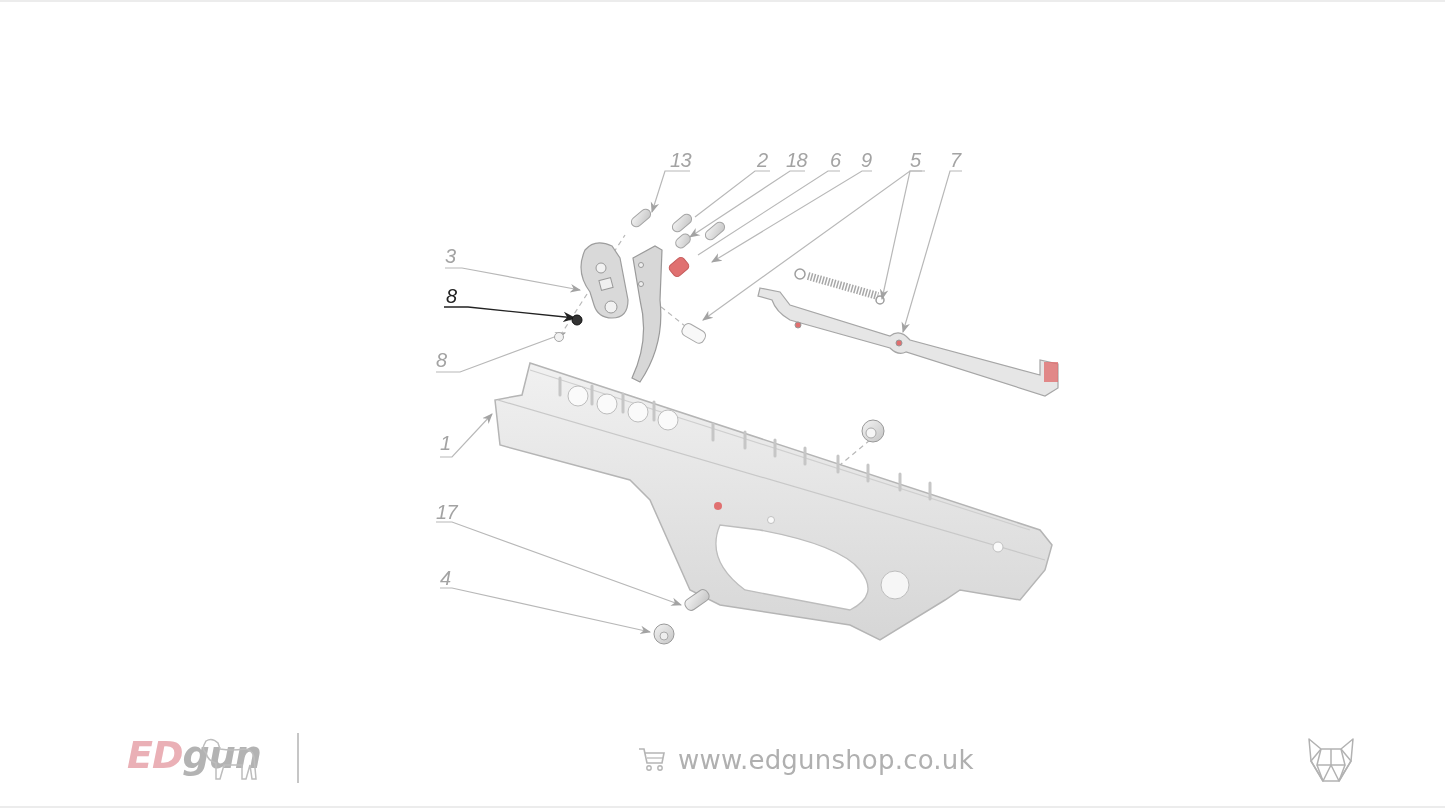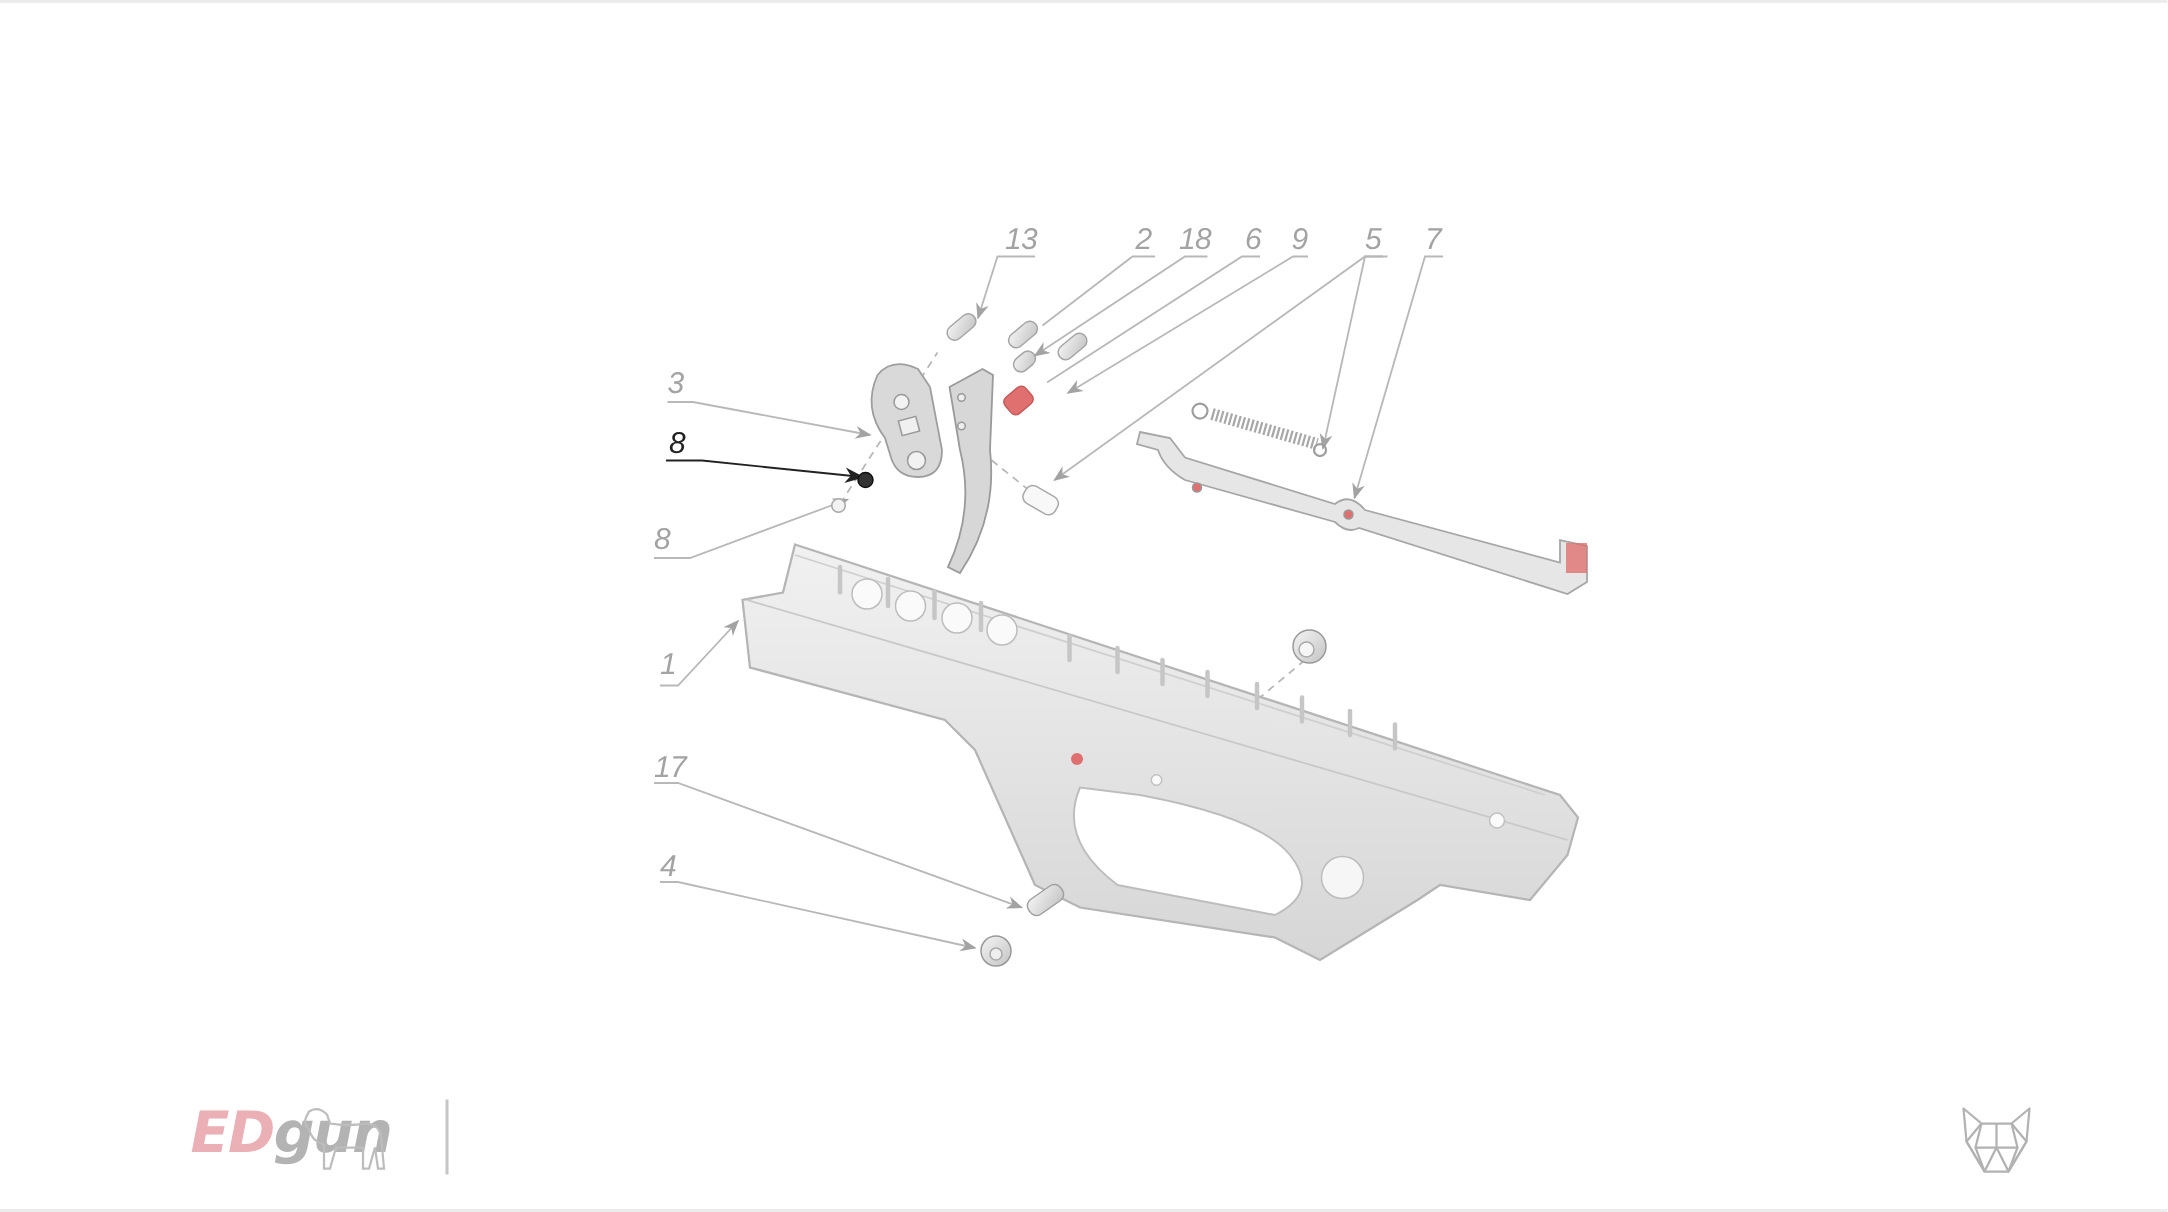--- a/index.html
+++ b/index.html
@@ -182,20 +182,29 @@
 </div>
 
 <div class="footer">
   <div class="brand">
     <span class="brand-text"><span class="brand-ed">ED</span><span class="brand-gun">gun</span></span>
     <svg style="position:absolute;left:98px;top:10px" width="62" height="48" viewBox="0 0 62 48">
       <path d="M8,6 Q14,2 20,8 L22,14 Q34,16 46,14 Q54,14 56,22 L58,44 L54,44 L52,30 L48,44 L44,44 L44,30 L26,30 L22,44 L18,44 L18,28 Q10,26 8,18 Q4,14 6,10 Z" fill="none" stroke="#bdbdbd" stroke-width="1.5"></path>
     </svg>
   </div>
   <div class="divider"></div>
+  <div class="shop">
+    <svg width="28" height="26" viewBox="0 0 28 26">
+      <path d="M1,2 L6,2 L9,16 L24,16 L26,6 L7,6" fill="none" stroke="#b5b5b5" stroke-width="1.6"></path>
+      <line x1="9" y1="11" x2="25" y2="11" stroke="#b5b5b5" stroke-width="1.2"></line>
+      <circle cx="11" cy="21" r="2.2" fill="none" stroke="#b5b5b5" stroke-width="1.4"></circle>
+      <circle cx="22" cy="21" r="2.2" fill="none" stroke="#b5b5b5" stroke-width="1.4"></circle>
+    </svg>
+    <span class="shop-url">www.edgunshop.co.uk</span>
+  </div>
   <svg class="wolf" viewBox="0 0 52 50">
     <g fill="none" stroke="#b2b2b2" stroke-width="1.5" stroke-linejoin="round">
       <path d="M4,4 L16,14 L36,14 L48,4 L46,26 L34,46 L18,46 L6,26 Z"></path>
       <path d="M16,14 L6,26 L18,46 M36,14 L46,26 L34,46"></path>
       <path d="M26,14 L26,30 M16,14 L12,30 L26,30 L40,30 L36,14"></path>
       <path d="M12,30 L18,46 L26,30 L34,46 L40,30"></path>
     </g>
   </svg>
 </div>
 

